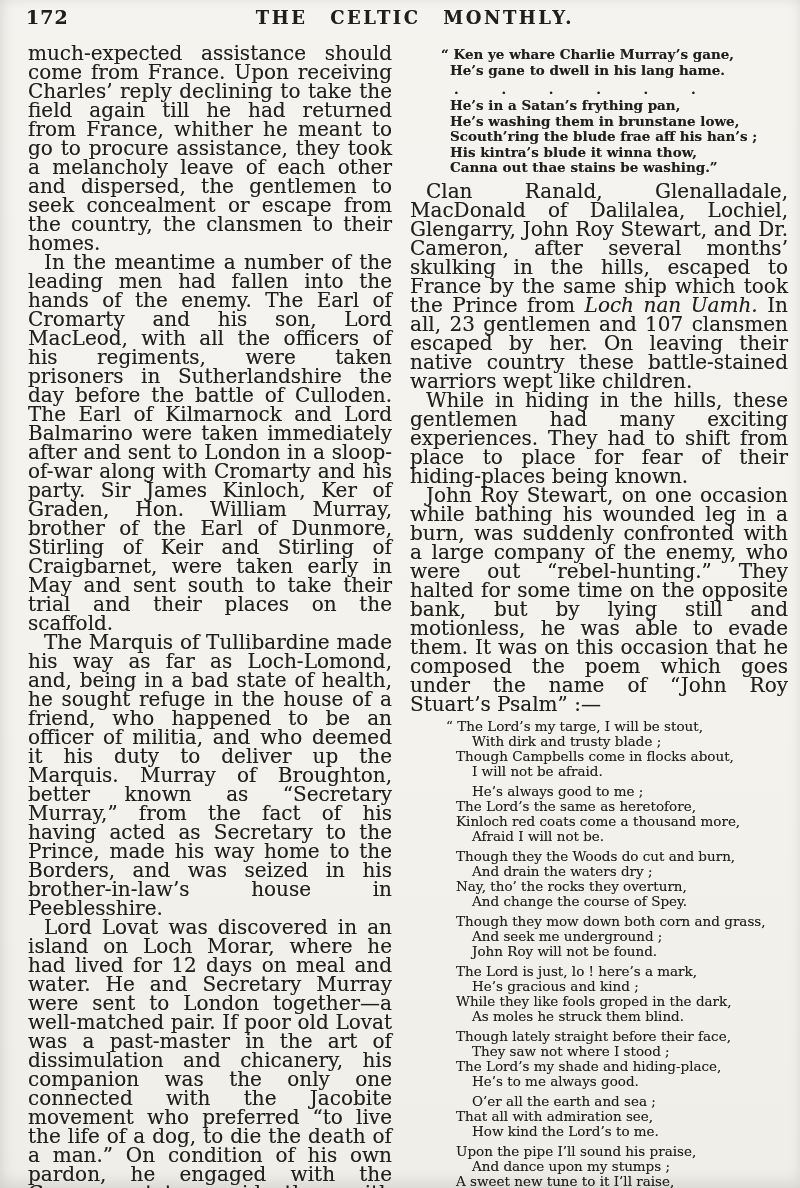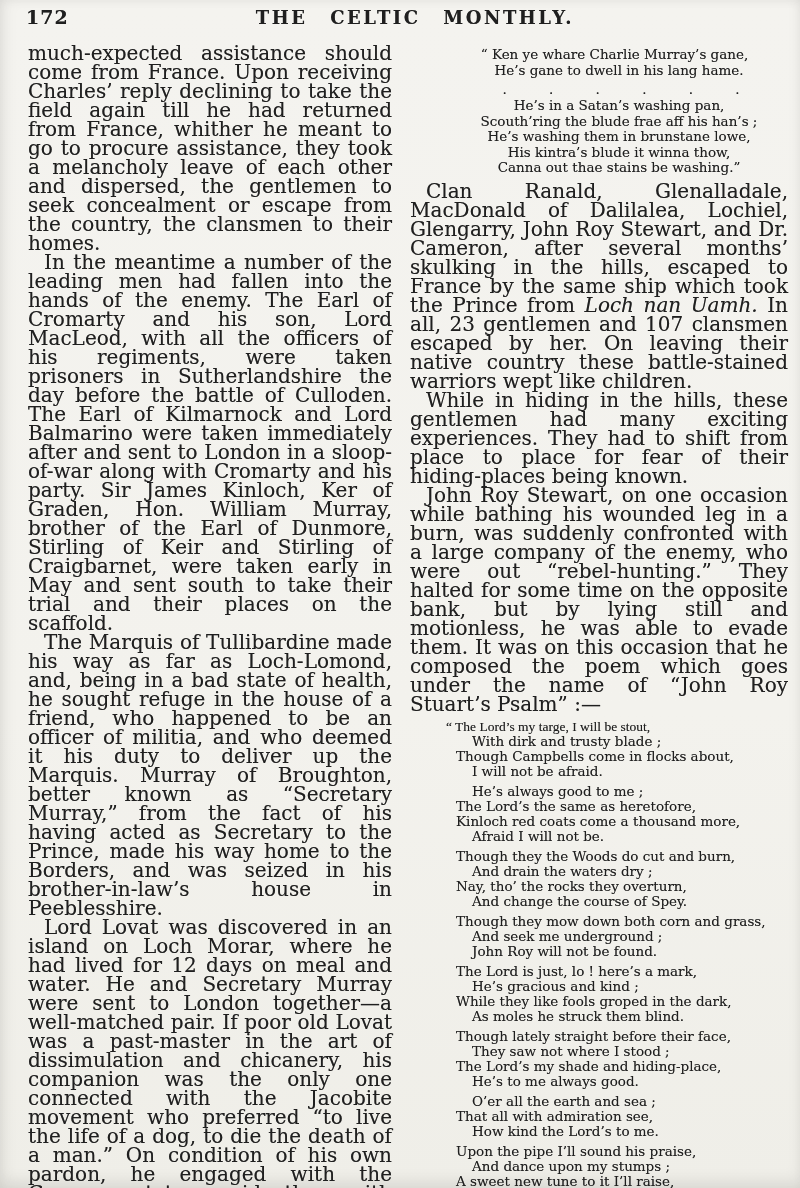--- a/index.html
+++ b/index.html
@@ -42,43 +42,42 @@
     line-height: 19px;
     text-align: justify;
   }
   .prose.indent { text-indent: 16px; }
   .ital { font-style: italic; }
 
   .opening-verse {
     margin: 3px 0 6px 40px;
     font-size: 13.5px;
     line-height: 15.5px;
-    font-weight: 400;
-    text-align: center;
+    font-weight: 700;
   }
   .vline { white-space: nowrap; }
   .vline.hangquote { margin-left: -9px; }
   .dots {
     letter-spacing: 0;
     word-spacing: 38px;
     line-height: 17px;
     padding-left: 4px;
   }
   .opening-verse .gap-after { margin-bottom: 3px; }
 
   .psalm {
     margin: 5px 0 5px 46px;
     font-size: 13.5px;
     line-height: 15px;
     font-weight: 500;
   }
   .stanza { margin-bottom: 5px; }
   .pline { white-space: nowrap; }
   .pline.in { padding-left: 16px; }
-  .pline.hangquote { margin-left: -10px; font-family: Liberation Serif, serif; }
+  .pline.hangquote { margin-left: -10px; }
 </style>
 </head>
 <body>
 
 <div class="page">
 
   <div class="page-header">
     <span class="page-number">172</span>
     <h1 class="page-title">THE  CELTIC  MONTHLY.</h1>
   </div>
@@ -91,23 +90,23 @@
       <p class="prose indent">The Marquis of Tullibardine made his way as far as Loch-Lomond, and, being in a bad state of health, he sought refuge in the house of a friend, who happened to be an officer of militia, and who deemed it his duty to deliver up the Marquis.  Murray of Broughton, better known as “Secretary Murray,” from the fact of his having acted as Secretary to the Prince, made his way home to the Borders, and was seized in his brother-in-law’s house in Peeblesshire.</p>
       <p class="prose indent">Lord Lovat was discovered in an island on Loch Morar, where he had lived for 12 days on meal and water.  He and Secretary Murray were sent to London together—a well-matched pair.  If poor old Lovat was a past-master in the art of dissimulation and chicanery, his companion was the only one connected with the Jacobite movement who preferred “to live the life of a dog, to die the death of a man.”  On condition of his own pardon, he engaged with the Government to provide them with evidence to incriminate a large number of others.  Poor Murray was a bird of ill-luck to the Jacobites from the beginning.  He was continually fomenting quarrels between the officers, particularly Lord George Murray and the Duke of Perth, and prejudicing the Prince against his best friends, and as an ill-omened bird he followed them to the end.  His memory has been handed down to public execration, and next to Menteith, the betrayer of Wallace, he left behind him the most unenviable record of any Scot that ever lived, and if the account of his future reward given by the Jacobite bard, who seems to have been thoroughly acquainted with the domestic arrangements of the nether regions, are not exaggerated, he paid dearly for his short liberty in this mundane sphere.</p>
     </div>
 
     <div class="col-right">
 
       <div class="opening-verse">
         <div class="vline hangquote">“ Ken ye whare Charlie Murray’s gane,</div>
         <div class="vline gap-after">He’s gane to dwell in his lang hame.</div>
         <div class="vline dots">. . . . . .</div>
-        <div class="vline">He’s in a Satan’s washing pan,</div>
+        <div class="vline">He’s in a Satan’s frything pan,</div>
+        <div class="vline">He’s washing them in brunstane lowe,</div>
         <div class="vline">Scouth’ring the blude frae aff his han’s ;</div>
-        <div class="vline">He’s washing them in brunstane lowe,</div>
         <div class="vline">His kintra’s blude it winna thow,</div>
         <div class="vline">Canna out thae stains be washing.”</div>
       </div>
 
       <p class="prose indent"><span>Clan Ranald, Glenalladale, MacDonald of Dalilalea, Lochiel, Glengarry, John Roy Stewart, and Dr. Cameron, after several months’ skulking in the hills, escaped to France by the same ship which took the Prince from </span><span class="ital">Loch nan Uamh.</span><span> In all, 23 gentlemen and 107 clansmen escaped by her.  On leaving their native country these battle-stained warriors wept like children.</span></p>
 
       <p class="prose indent">While in hiding in the hills, these gentlemen had many exciting experiences.  They had to shift from place to place for fear of their hiding-places being known.</p>
 
       <p class="prose indent">John Roy Stewart, on one occasion while bathing his wounded leg in a burn, was suddenly confronted with a large company of the enemy, who were out “rebel-hunting.”  They halted for some time on the opposite bank, but by lying still and motionless, he was able to evade them.  It was on this occasion that he composed the poem which goes under the name of “John Roy Stuart’s Psalm” :—</p>
 

